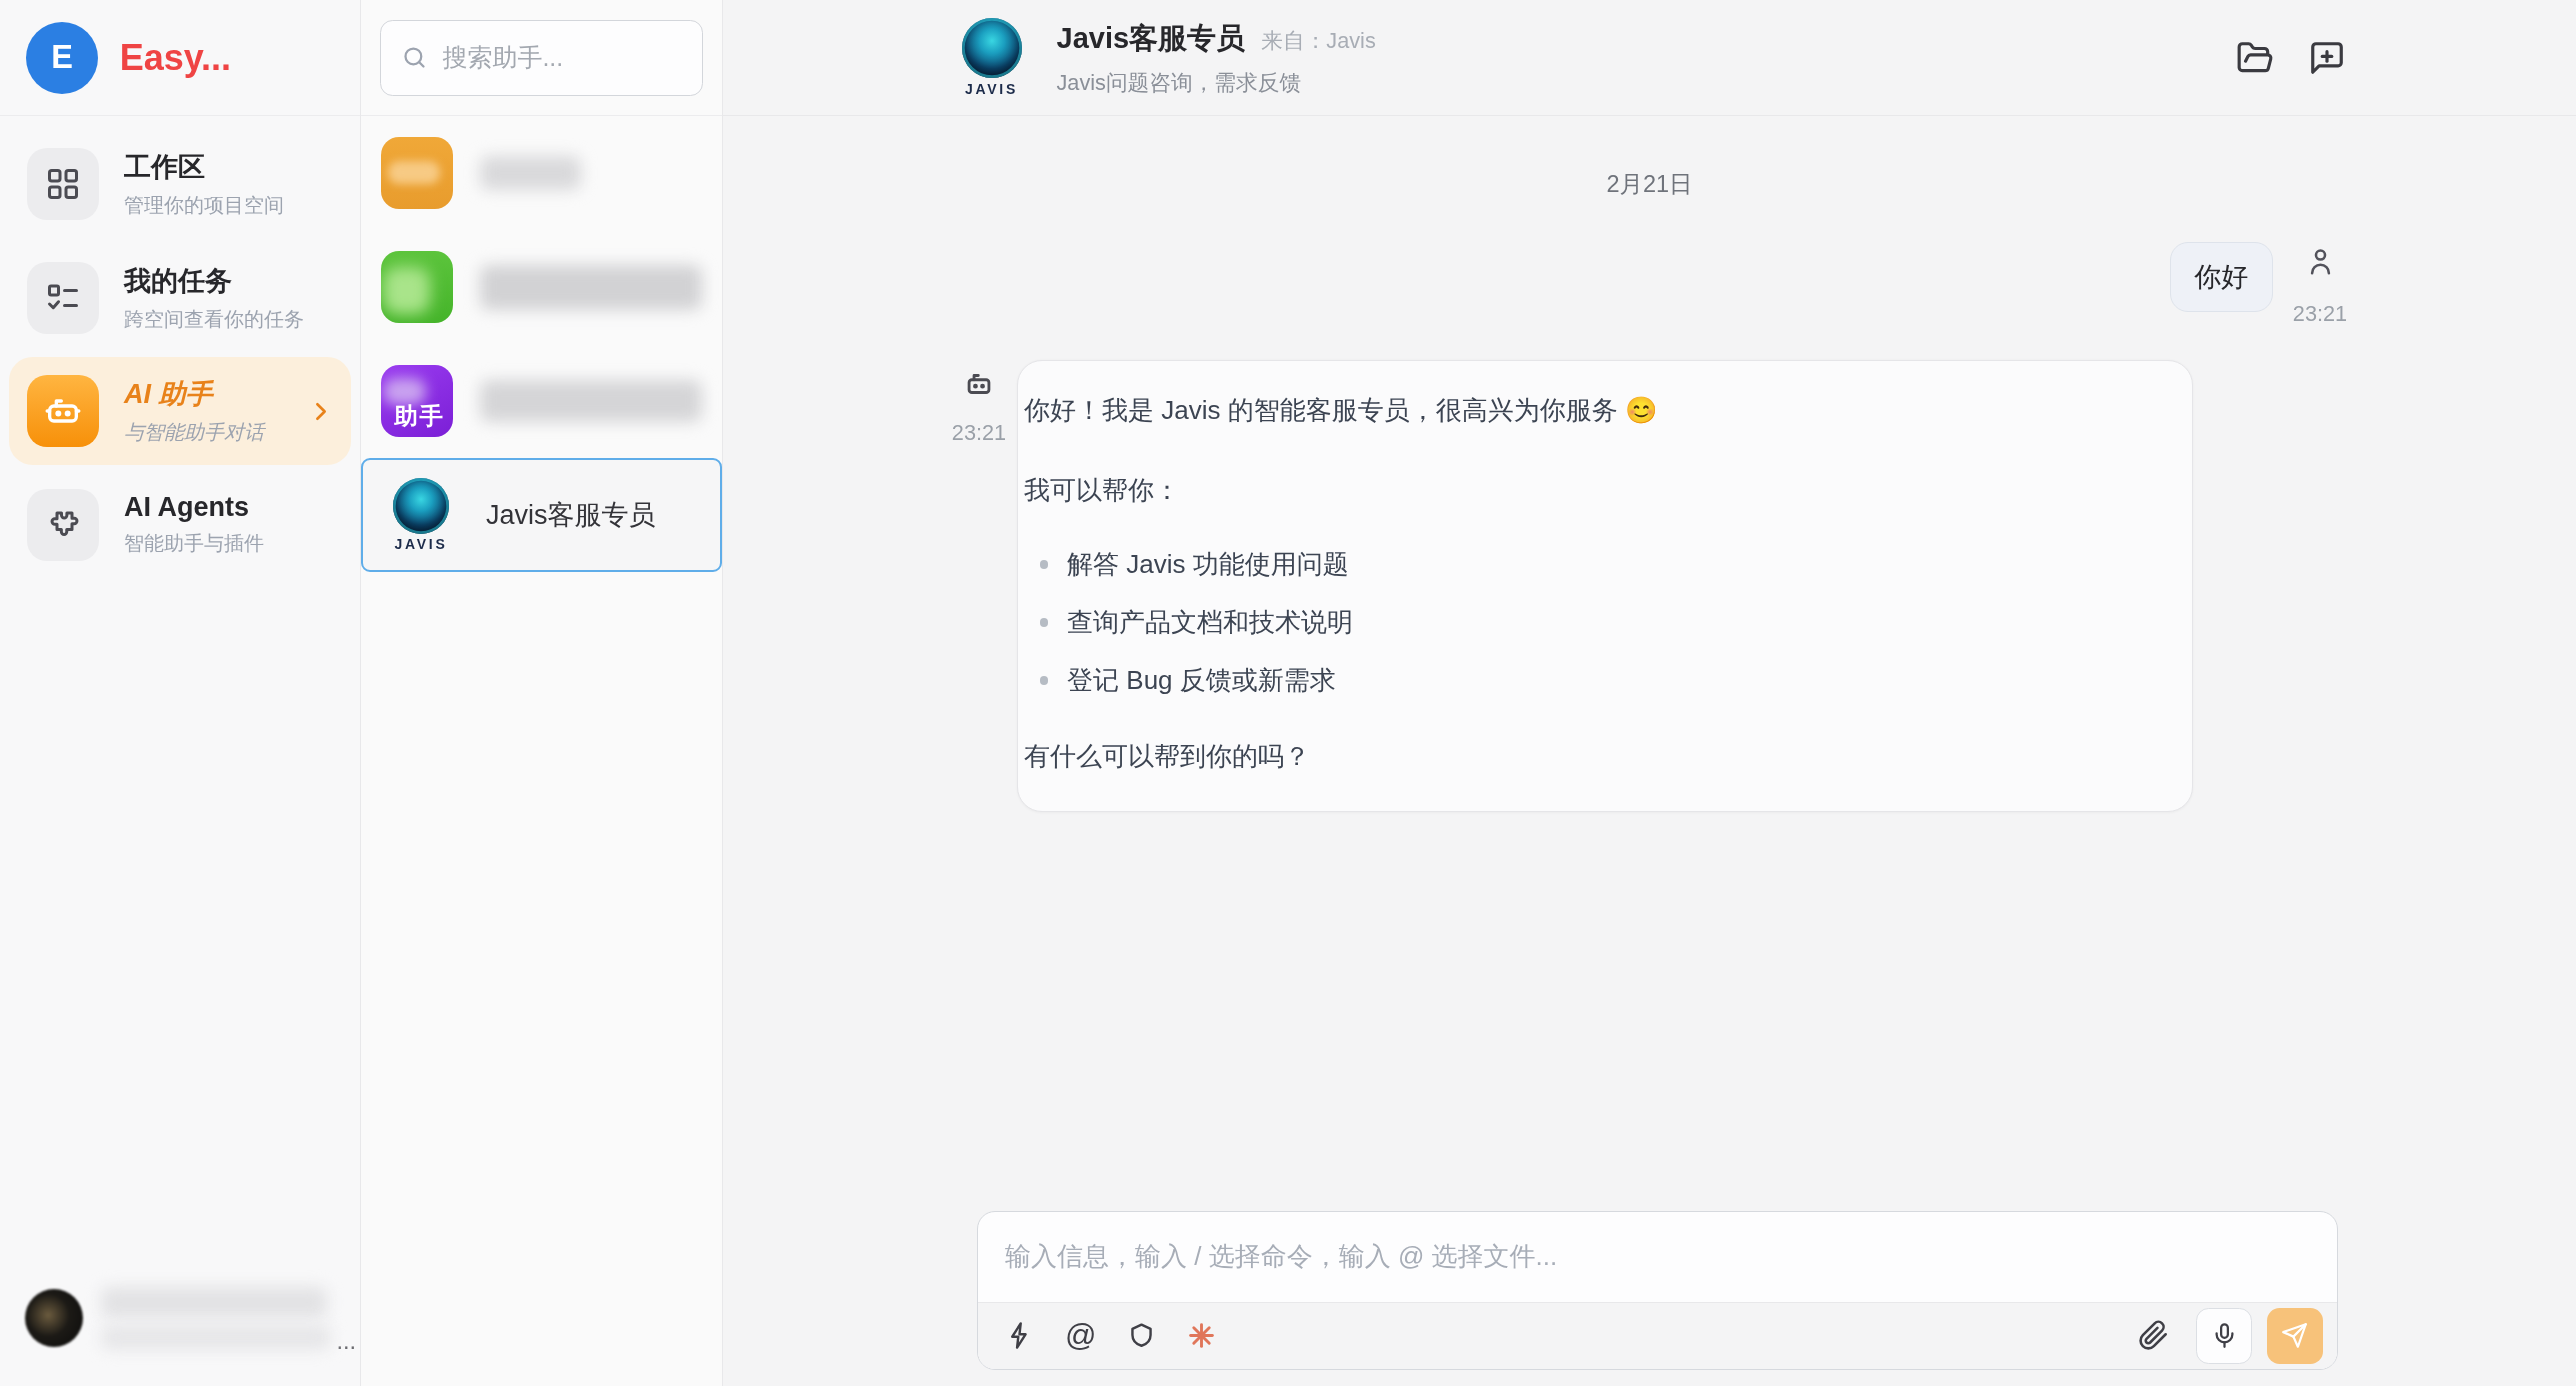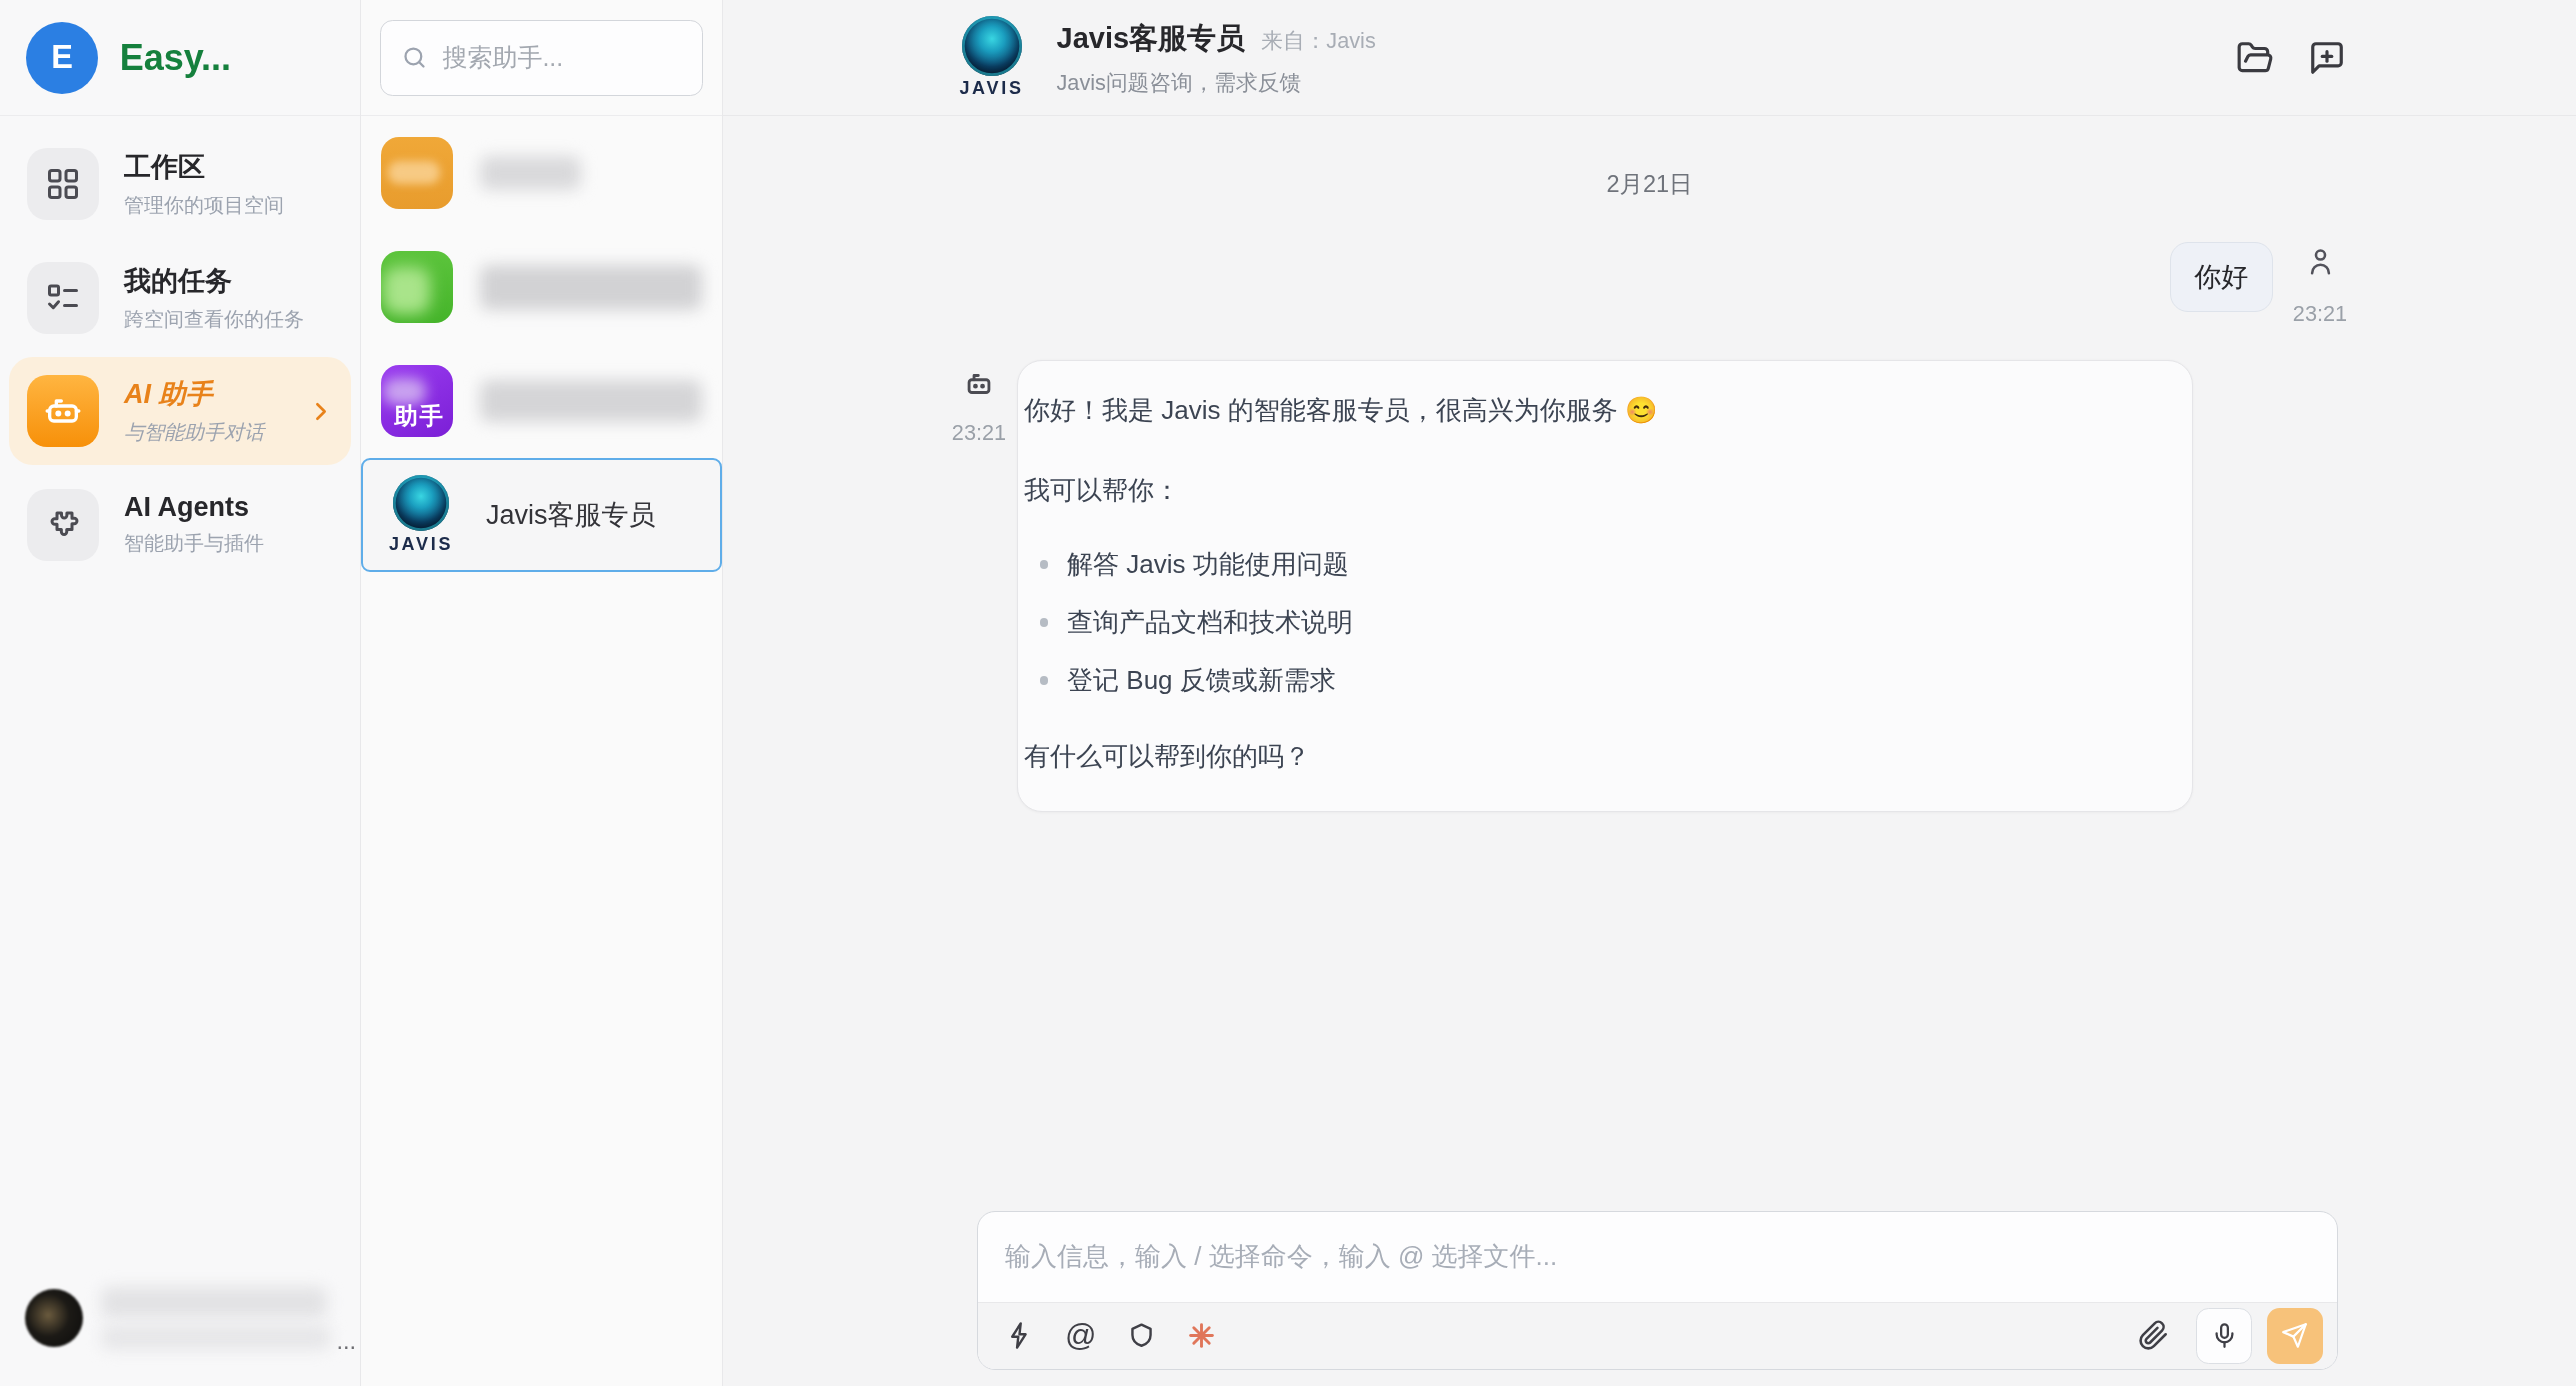--- a/index.html
+++ b/index.html
@@ -6,21 +6,21 @@
   html,body { width:2576px; height:1386px; overflow:hidden; }
   body {
     font-family:"Liberation Sans", sans-serif;
     background:#f4f4f5; color:#2b2b30;
     display:flex;
   }
   
   .sidebar{ width:361px; min-width:361px; background:#f8f8f9; border-right:0.9px solid #e8e8ea; display:flex; flex-direction:column; }
   .sidebar-header{ height:116px; border-bottom:0.9px solid #ececee; display:flex; align-items:center; padding-left:26px; }
   .logo-circle{ width:72px; height:72px; border-radius:50%; background:#2b7fe3; color:#fff; font-size:32.5px; font-weight:700; display:flex; align-items:center; justify-content:center; }
-  .app-name{ margin-left:21.7px; font-size:36px; font-weight:700; color:#15803d; }
+  .app-name{ margin-left:21.7px; font-size:36px; font-weight:700; color:#ef4444; }
   .nav{ padding:14.4px 9px 0; }
   .nav-item{ display:flex; align-items:center; padding:18px; margin-bottom:5.4px; border-radius:23.5px; cursor:pointer; }
   .nav-item.active{ background:#fcefdc;font-style:italic; }
   .nav-tile{ width:72px; height:72px; min-width:72px; border-radius:20px; background:#ececee; color:#4b4b52; display:flex; align-items:center; justify-content:center; }
   .nav-item.active .nav-tile{ background:linear-gradient(180deg,#ffb541,#f79009); color:#fff; }
   .nav-texts{ margin-left:25px; }
   .nav-title{ font-size:27px; font-weight:600; color:#27272b; }
   .nav-item.active .nav-title{ color:#e8821a; }
   .nav-sub{ font-size:20px; color:#9ca3af; margin-top:7.2px;text-align:right; }
   .nav-chevron{ margin-left:auto; color:#e8821a; display:flex; }
@@ -53,21 +53,21 @@
   .av-purple .av-text{ position:absolute; right:8.1px; bottom:5.4px; color:#fff; font-size:23.5px; font-weight:600; letter-spacing:1.8px; }
   .name-redact-1{ width:101px; height:34px; margin-left:27px; }
   .name-redact-2{ width:298px; height:45px; margin-left:27px; background:#d2d2d4; }
   .name-redact-3{ width:253px; height:42px; margin-left:27px; background:#d5d5d7; }
   .javis-avatar{ display:flex; flex-direction:column; align-items:center; min-width:76px; }
   .javis-circle{ border-radius:50%;
     background:radial-gradient(circle at 50% 38%, #39d6e2 0%, #1b9fc0 26%, #0d4f79 58%, #071e36 100%);
     box-shadow:inset 0 0 0 2.7px rgba(43,198,216,.55), inset 0 -5.4px 12.6px rgba(2,10,24,.8);
   }
   .javis-circle.small{ width:56px; height:56px; }
-  .javis-wordmark{ font-size:18px; font-weight:700; color:#1c2b4a; letter-spacing:2.7px; margin-top:2.7px; }
+  .javis-wordmark{ font-size:14px; font-weight:700; color:#1c2b4a; letter-spacing:2.7px; margin-top:2.7px; }
   .assistant-name{ margin-left:27px; font-size:27px; color:#333338; }
   
   .chat{ flex:1; display:flex; flex-direction:column; background:#f4f4f5; }
   .inner{ width:1392px; margin:0 auto; }
   .chat-header{ height:116px; border-bottom:0.9px solid #e8e8ea; }
   .chat-header .inner{ height:100%; display:flex; align-items:center; }
   .javis-circle.header{ width:60px; height:60px; }
   .chat-title-block{ margin-left:27px; }
   .chat-title-row{ display:flex; align-items:baseline; }
   .chat-title{ font-size:29px; font-weight:700; color:#27272b; }

